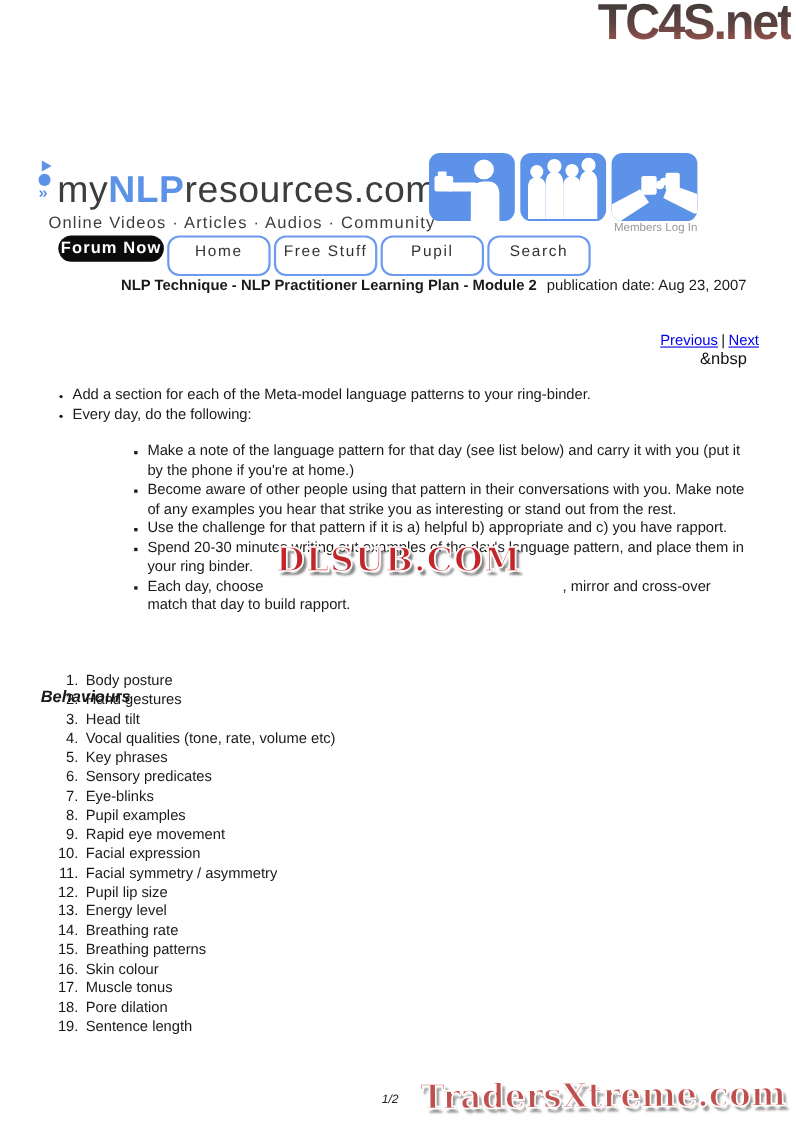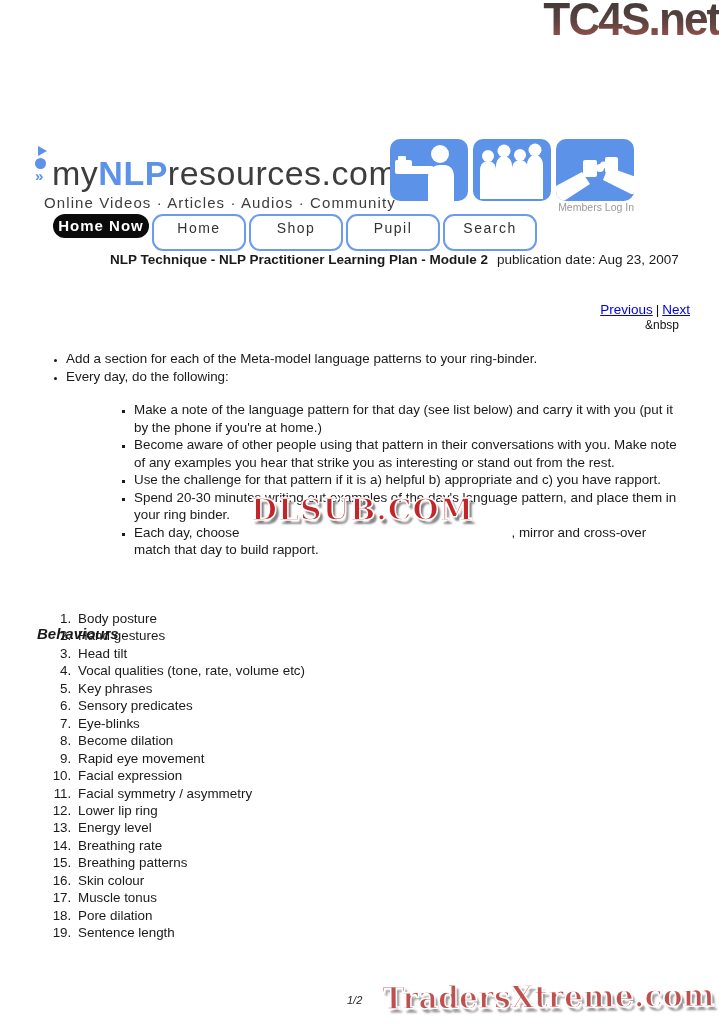--- a/index.html
+++ b/index.html
@@ -52,21 +52,21 @@
   }
 
   
   .doc-title { position:absolute; left:110px; top:252px; font-size:13.5px; z-index:2; white-space:nowrap; }
   .doc-title .pub { font-weight:normal; margin-left:9px; }
 
   
   .pager { position:absolute; right:34px; top:302px; text-align:right; font-size:13.5px; z-index:2; }
   .pager a { color:var(--link-blue); text-decoration:underline; cursor:pointer; }
   .pager .sep { color:#111; margin:0 3px; }
-  .nbsp-line { margin-top:1px; padding-right:11px; color:#111; font-size:12px; }
+  .nbsp-line { margin-top:1px; padding-right:11px; color:#111; font-size:15px; }
 
   
   .content { position:absolute; left:43px; top:350px; width:652px; font-size:13.4px; line-height:17.5px; }
   ul.l1 { margin:0; padding-left:23px; list-style-type:disc; }
   ul.l1 > li::marker { font-size:9px; }
   ul.l2 { margin:16px; padding-left:52px; list-style-type:square; }
   ul.l2 > li::marker { font-size:9px; }
   .wm-gap { display:inline-block; width:272px; height:1px; }
 
   
@@ -150,23 +150,23 @@
           <path d="M80 38 L52 28 l-5 13 28 14 5 0 Z"></path>
           <rect x="49" y="18" width="13" height="16" rx="2"></rect>
           <circle cx="47.5" cy="26" r="3.5"></circle>
         </g>
       </svg>
     </div>
   </div>
   <div class="members">Members Log In</div>
 
   <div class="nav">
-    <div class="join">Home Now</div>
+    <div class="join">Forum Now</div>
     <div class="tab">Home</div>
-    <div class="tab">Shop</div>
+    <div class="tab">Free Stuff</div>
     <div class="tab">Pupil</div>
     <div class="tab">Search</div>
   </div>
 
   <div class="doc-title"><b>NLP Technique - NLP Practitioner Learning Plan - Module 2</b><span class="pub">publication date: Aug 23, 2007</span></div>
 
   <div class="pager">
     <div>
       <a>Previous</a><span class="sep">|</span><a>Next</a>
     </div>
@@ -194,25 +194,25 @@
 
   <div class="behav">
     <ol>
       <li>Body posture</li>
       <li>Hand gestures</li>
       <li>Head tilt</li>
       <li>Vocal qualities (tone, rate, volume etc)</li>
       <li>Key phrases</li>
       <li>Sensory predicates</li>
       <li>Eye-blinks</li>
-      <li>Become dilation</li>
+      <li>Pupil examples</li>
       <li>Rapid eye movement</li>
       <li>Facial expression</li>
       <li>Facial symmetry / asymmetry</li>
-      <li>Lower lip ring</li>
+      <li>Pupil lip size</li>
       <li>Energy level</li>
       <li>Breathing rate</li>
       <li>Breathing patterns</li>
       <li>Skin colour</li>
       <li>Muscle tonus</li>
       <li>Pore dilation</li>
       <li>Sentence length</li>
     </ol>
   </div>
 

